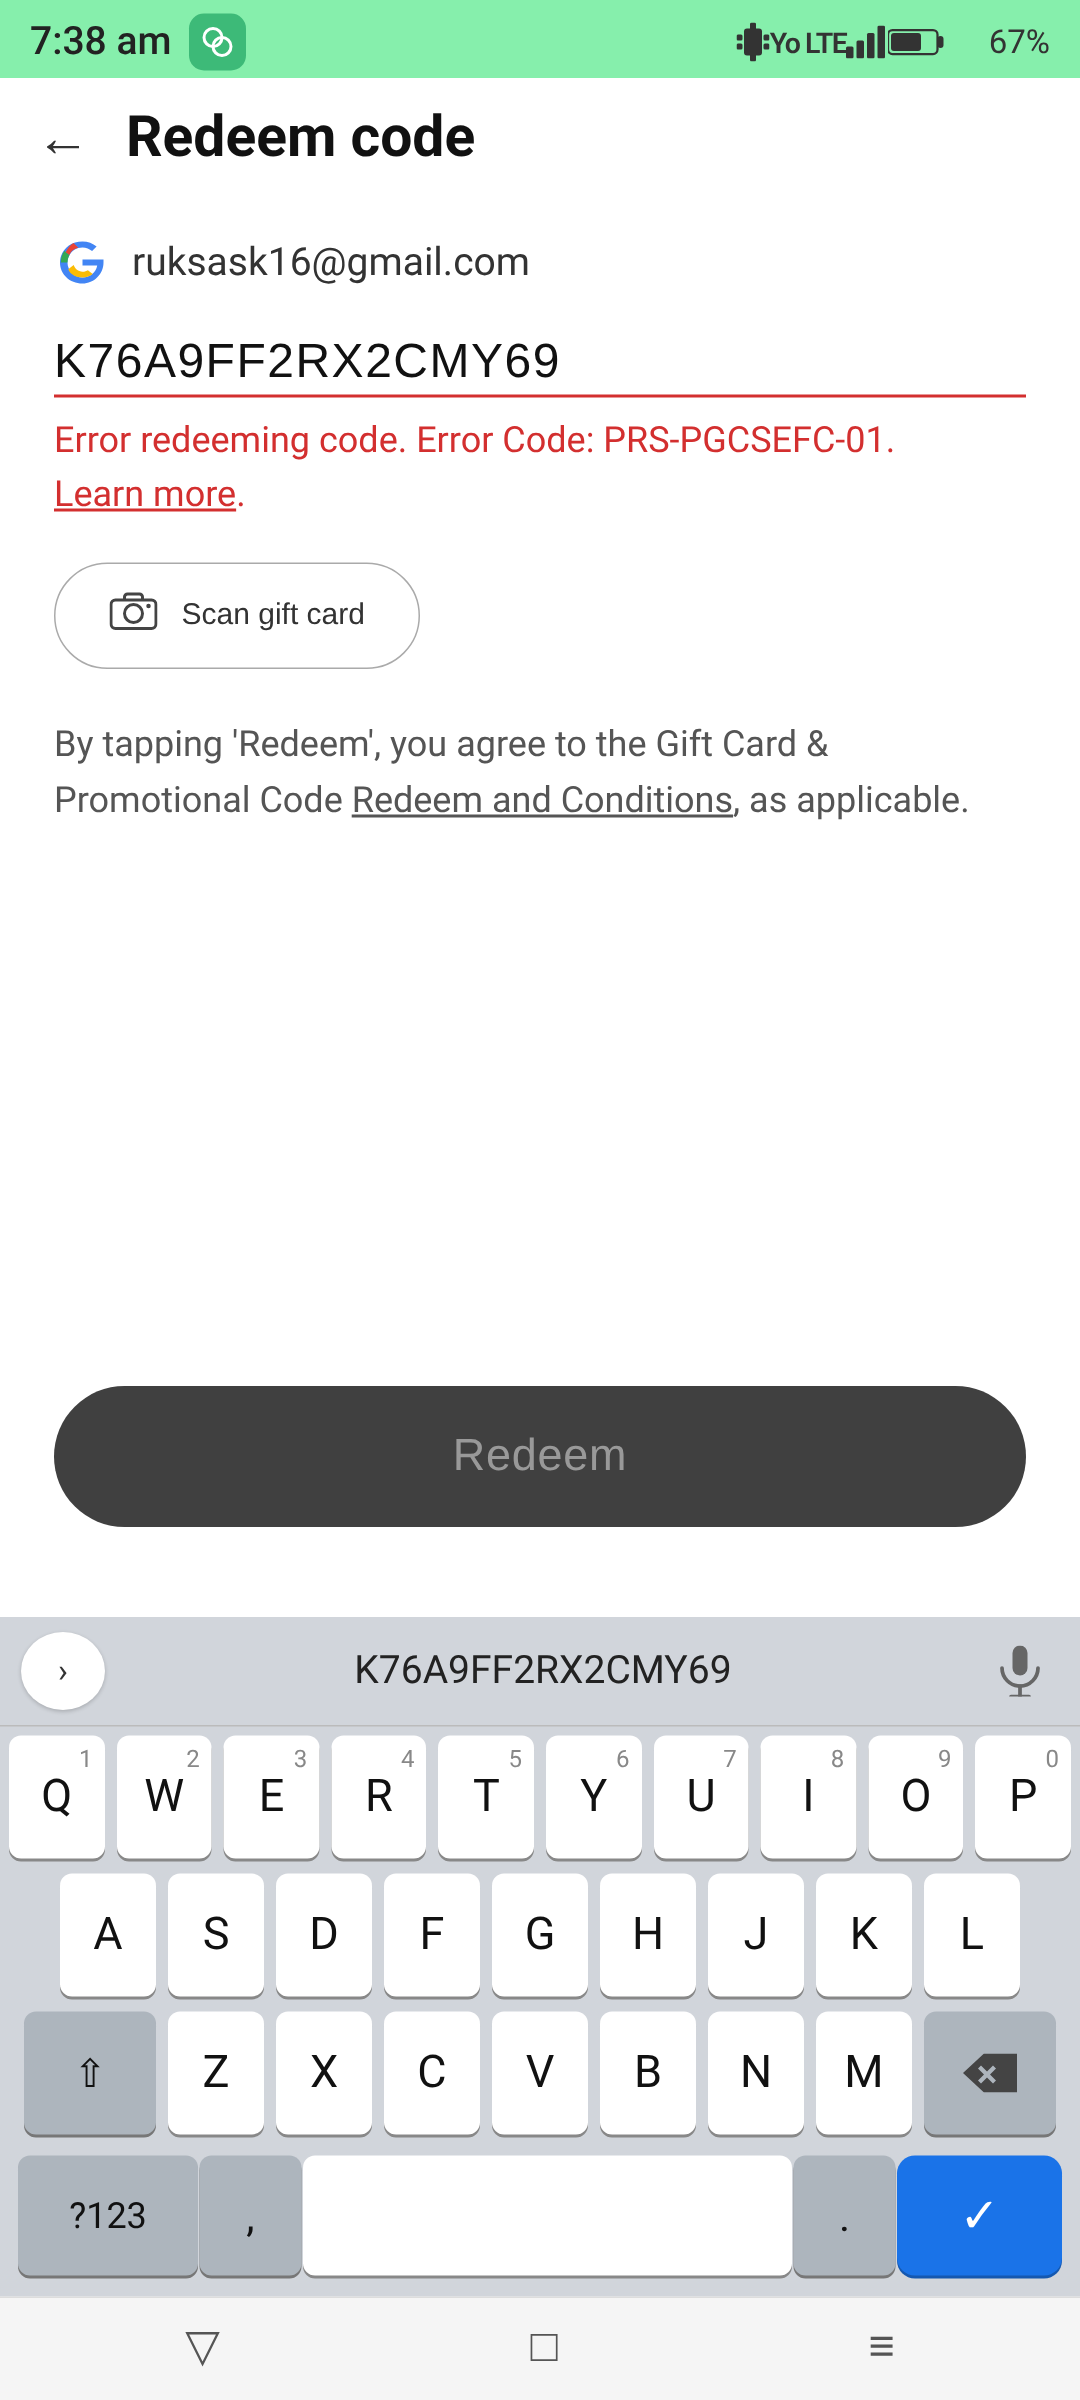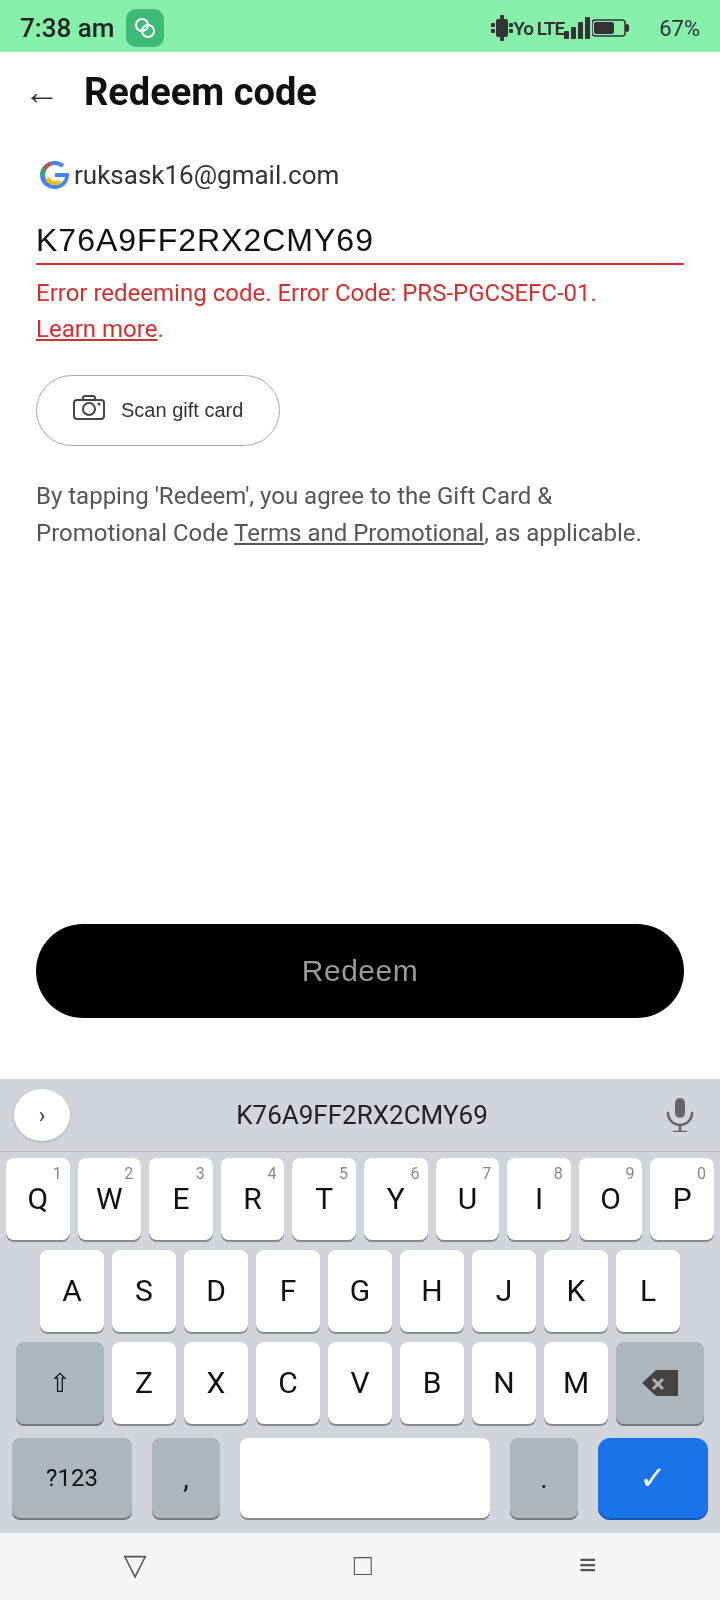--- a/index.html
+++ b/index.html
@@ -71,20 +71,21 @@
 
     
     .content {
       padding: 24px 36px;
     }
 
     
     .account-row {
       display: flex;
       align-items: center;
+      gap: 14px;
       margin-bottom: 28px;
     }
     .google-g {
       width: 38px;
       height: 38px;
       display: flex;
       align-items: center;
       justify-content: center;
       flex-shrink: 0;
     }
@@ -151,21 +152,21 @@
       color: #555;
       line-height: 1.55;
     }
     .terms-text a {
       color: #555;
       text-decoration: underline;
     }
     .redeem-btn {
       width: 100%;
       padding: 30px;
-      background: #000000;
+      background: #404040;
       border: none;
       border-radius: 50px;
       font-size: 30px;
       color: #999;
       cursor: not-allowed;
       font-weight: 500;
       letter-spacing: 0.5px;
     }
 
     
@@ -269,21 +270,21 @@
       height: 82px;
     }
     .kbd-key-special .key-main {
       font-size: 26px;
       color: #111;
     }
     
     .kbd-bottom-row {
       display: flex;
       justify-content: space-between;
-      gap: 20px;
+      gap: 1px;
       margin-bottom: 10px;
       padding: 4px 6px;
     }
     .kbd-num-key {
       background: #adb5bd;
       border-radius: 8px;
       height: 80px;
       display: flex;
       align-items: center;
       justify-content: center;
@@ -442,21 +443,21 @@
         <rect x="1" y="6" width="30" height="19" rx="3" stroke="#444" stroke-width="2"></rect>
         <circle cx="16" cy="15" r="6" stroke="#444" stroke-width="2"></circle>
         <path d="M10 6V4a2 2 0 0 1 2-2h8a2 2 0 0 1 2 2v2" stroke="#444" stroke-width="2"></path>
         <circle cx="26" cy="10" r="1.5" fill="#444"></circle>
       </svg>
     </span>
     <span class="scan-btn-label">Scan gift card</span>
   </button>
 
   <div class="terms-text">
-    <span>By tapping 'Redeem', you agree to the Gift Card &amp; Promotional Code </span><a href="#">Terms and Promotional</a><span>, as applicable.</span>
+    <span>By tapping 'Redeem', you agree to the Gift Card &amp; Promotional Code </span><a href="#">Redeem and Conditions</a><span>, as applicable.</span>
   </div>
 
 </div>
 
 <div style="position:absolute; bottom:582px; left:36px; right:36px;">
   <button class="redeem-btn">Redeem</button>
 </div>
 
 <div class="keyboard-area">
 

